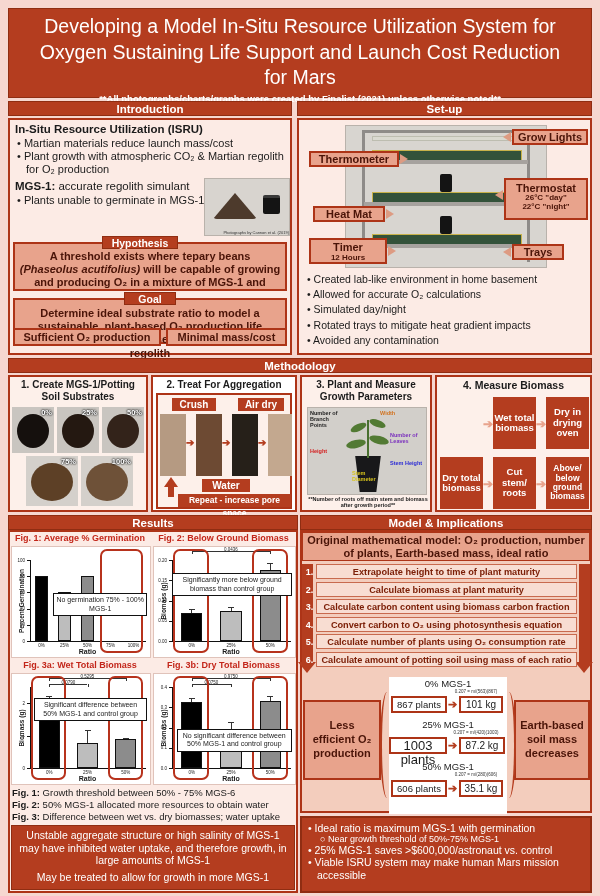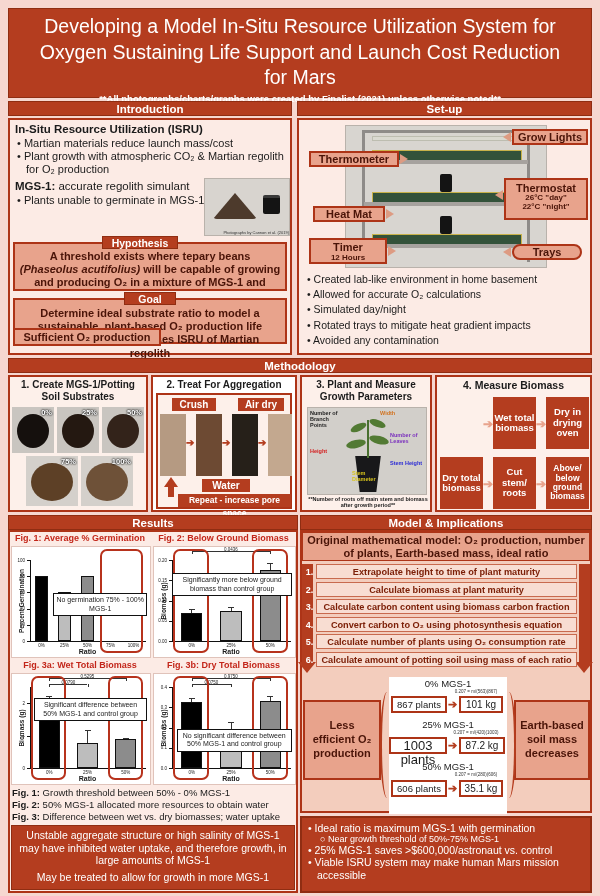--- a/index.html
+++ b/index.html
@@ -66,20 +66,21 @@
 
     <div class="abs redbox" style="left:92px;top:116px;width:76px;height:13px;font-size:10.5px;line-height:13px;border:1px solid #8f2d12;z-index:2;">Hypothesis</div>
     <div class="abs salmon" style="left:3px;top:122px;width:274px;height:49px;font-size:11px;line-height:1.2;padding:6px 4px 0 4px;">
       <span>A threshold exists where tepary beans </span><i>(Phaseolus acutifolius)</i><span> will be capable of growing and producing O₂ in a mixture of MGS-1 and Earth soil.</span>
     </div>
 
     <div class="abs redbox" style="left:114px;top:172px;width:52px;height:13px;font-size:10.5px;line-height:13px;border:1px solid #8f2d12;z-index:2;">Goal</div>
     <div class="abs salmon" style="left:3px;top:178px;width:274px;height:46px;font-size:11px;line-height:1.2;padding:7px 6px 0 6px;">Determine ideal substrate ratio to model a sustainable, plant-based O₂ production life support system that uses ISRU of Martian regolith</div>
 
     <div class="abs salmon" style="left:3px;top:208px;width:148px;height:18px;font-size:11px;line-height:15px;">Sufficient O₂ production</div>
+    <div class="abs salmon" style="left:156px;top:208px;width:121px;height:18px;font-size:11px;line-height:15px;">Minimal mass/cost</div>
   </div>
 
   <div class="panel" style="left:297px;top:118px;width:295px;height:237px;">
 
     <div class="abs" style="left:46px;top:5px;width:200px;height:141px;background:#d8d5d0;border:1px solid #b9b2ab;">
       <div class="abs" style="left:16px;top:4px;width:3px;height:132px;background:#8e8b88;"></div>
       <div class="abs" style="left:181px;top:4px;width:3px;height:132px;background:#8e8b88;"></div>
       <div class="abs" style="left:16px;top:4px;width:168px;height:3px;background:#8e8b88;"></div>
       <div class="abs" style="left:26px;top:10px;width:148px;height:3px;background:#deded066;border:1px solid #bdbdb0;"></div>
       <div class="abs" style="left:26px;top:24px;width:148px;height:9px;background:#33523a;border:1px solid #c8b24a;"></div>
@@ -102,21 +103,21 @@
       <div style="font-size:8px;">22°C "night"</div>
     </div>
     <div class="ptr-l" style="left:196px;top:70px;"></div>
     <div class="abs salmon" style="left:14px;top:86px;width:72px;height:16px;font-size:11px;line-height:13px;">Heat Mat</div>
     <div class="ptr-r" style="left:87px;top:89px;"></div>
     <div class="abs salmon" style="left:10px;top:118px;width:78px;height:26px;font-size:11px;line-height:1.05;padding-top:2px;">
       <div>Timer</div>
       <div style="font-size:8px;">12 Hours</div>
     </div>
     <div class="ptr-r" style="left:89px;top:126px;"></div>
-    <div class="abs salmon" style="left:213px;top:124px;width:70px;height:16px;font-size:11px;line-height:13px;border-radius:8px;">Trays</div>
+    <div class="abs salmon" style="left:213px;top:124px;width:52px;height:16px;font-size:11px;line-height:13px;">Trays</div>
     <div class="ptr-l" style="left:204px;top:127px;"></div>
 
     <div class="abs" style="left:8px;top:152px;width:280px;font-size:10.5px;line-height:1.45;">
       <div class="b">Created lab-like environment in home basement</div>
       <div class="b">Allowed for accurate O₂ calculations</div>
       <div class="b">Simulated day/night</div>
       <div class="b">Rotated trays to mitigate heat gradient impacts</div>
       <div class="b">Avoided any contamination</div>
     </div>
   </div>
@@ -338,21 +339,21 @@
       <div style="position: absolute; left: 37.6667px; top: 4px; width: 78.6667px; height: 1px; background: rgb(51, 51, 51);"></div>
       <div style="position: absolute; left: 37.6667px; top: 4px; width: 1px; height: 3px; background: rgb(51, 51, 51);"></div>
       <div style="position: absolute; left: 116.333px; top: 4px; width: 1px; height: 3px; background: rgb(51, 51, 51);"></div>
       <div style="position: absolute; left: 62px; top: -0.5px; width: 30px; font-size: 4.5px; text-align: center;">0.9750</div>
       <div style="position: absolute; left: 19px; top: 2px; width: 36.3333px; height: 104px; border: 2px solid rgb(183, 50, 28); border-radius: 7px; box-sizing: border-box;"></div>
       <div style="position: absolute; left: 97.6667px; top: 2px; width: 36.3333px; height: 104px; border: 2px solid rgb(183, 50, 28); border-radius: 7px; box-sizing: border-box;"></div>
       <div style="position: absolute; left: 22.56px; top: 55px; right: 3px; background: rgb(255, 255, 255); border: 1.5px solid rgb(17, 17, 17); padding: 2px; font-size: 7px; text-align: center; line-height: 1.2;">No significant difference between 50% MGS-1 and control group</div>
     </div>
 
   <div class="abs" style="left:12px;top:787px;width:282px;font-size:9.5px;line-height:1.25;">
-    <div><b>Fig. 1:</b><span> Growth threshold between 50% - 0% MGS-1</span></div>
+    <div><b>Fig. 1:</b><span> Growth threshold between 50% - 75% MGS-6</span></div>
     <div><b>Fig. 2:</b><span> 50% MGS-1 allocated more resources to obtain water</span></div>
     <div><b>Fig. 3:</b><span> Difference between wet vs. dry biomasses; water uptake</span></div>
   </div>
 
   <div class="abs redbox" style="left:11px;top:825px;width:284px;height:65px;border:1px solid #8f2d12;font-weight:normal;">
     <div style="font-size:10.5px;line-height:1.2;padding:3px 6px 0 6px;">Unstable aggregate structure or high salinity of MGS-1 may have inhibited water uptake, and therefore growth, in large amounts of MGS-1</div>
     <div style="font-size:10.5px;margin-top:4px;">May be treated to allow for growth in more MGS-1</div>
   </div>
 
   <div class="hdr" style="left:300px;top:515px;width:292px;">Model &amp; Implications</div>

